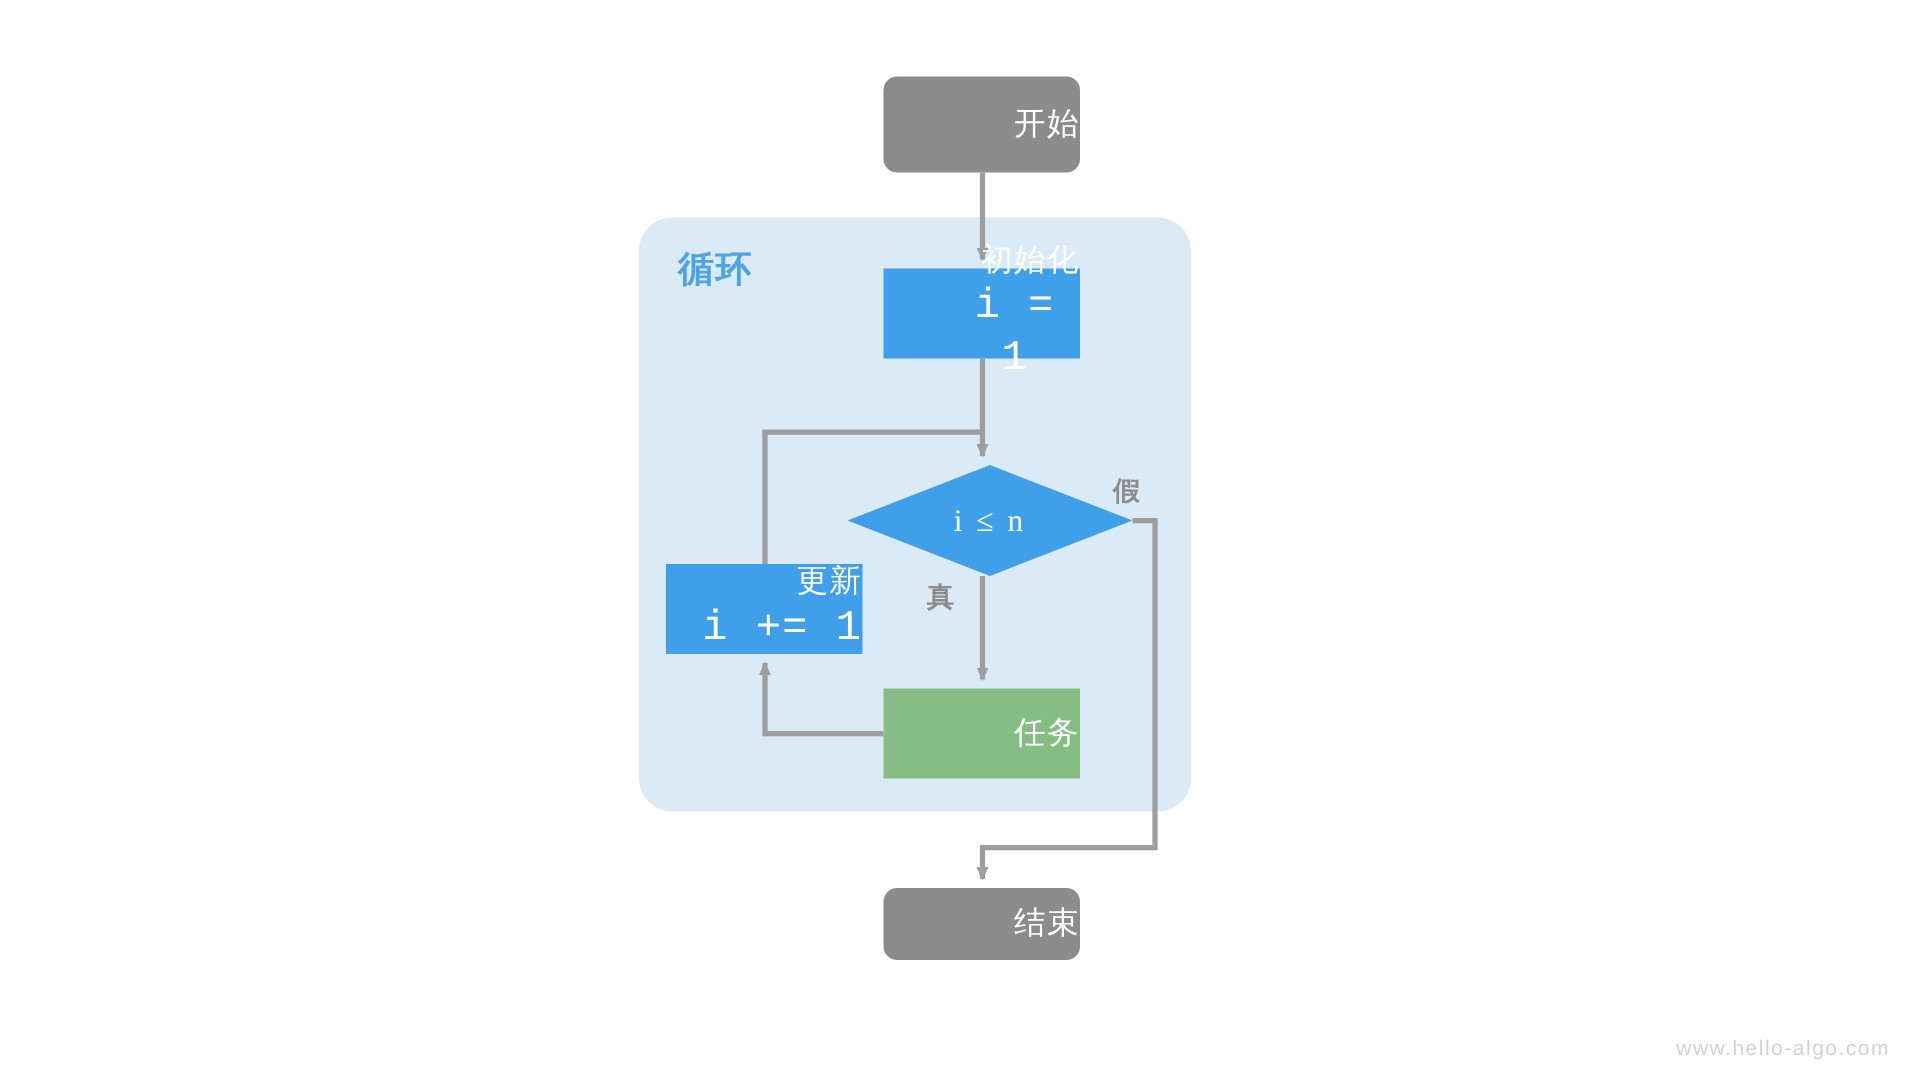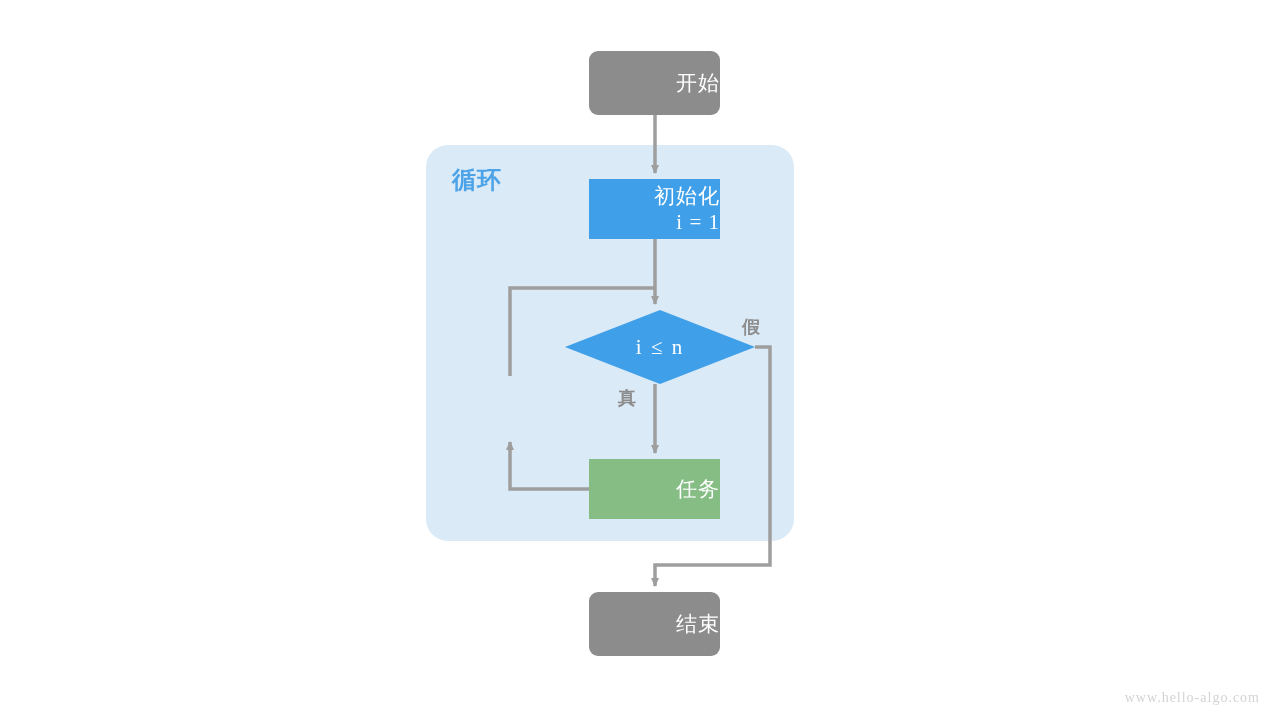--- a/index.html
+++ b/index.html
@@ -58,32 +58,32 @@
     color: #ffffff;
     text-align: center;
     box-sizing: border-box;
   }
   .node .line1 {
     font-size: 21px;
     line-height: 1.25;
     letter-spacing: 1px;
   }
   .node .line2 {
-    font-family: Liberation Serif, serif;
-    font-size: 21px;
+    font-family: Liberation Mono, monospace;
+    font-size: 28px;
     line-height: 1.25;
     letter-spacing: 1px;
   }
 
   .node-start, .node-end {
     background: #8c8c8c;
     border-radius: 9px;
   }
   .node-start { left: 589px; top: 51px; width: 131px; height: 64px; }
-  .node-end   { left: 589px; top: 592px; width: 131px; height: 64px; }
+  .node-end   { left: 589px; top: 592px; width: 131px; height: 48px; }
 
   .node-init {
     background: #3f9fe8;
     left: 589px; top: 179px; width: 131px; height: 60px; padding-left: 44px;
   }
   .node-update {
     background: #3f9fe8;
     left: 444px; top: 376px; width: 131px; height: 60px;
   }
   .node-task {
@@ -127,21 +127,21 @@
   }
   .label-true  { left: 618px; top: 389px; }
   .label-false { left: 742px; top: 318px; }
 
   
   .watermark {
     position: absolute;
     right: 20px;
     bottom: 14px;
     color: #d3d3d3;
-    font-family: Liberation Serif, serif;
+    font-family: Liberation Sans, sans-serif;
     font-size: 14px;
     letter-spacing: 1px;
   }
 </style>
 </head>
 <body>
 
 <div id="canvas">
 
   <div class="loop-container"></div>
@@ -181,20 +181,24 @@
   <div class="node-cond">
     <svg viewBox="0 0 190 74" xmlns="http://www.w3.org/2000/svg">
       <polygon points="95,0 190,37 95,74 0,37" fill="#3f9fe8"></polygon>
     </svg>
     <div class="cond-text">i ≤ n</div>
   </div>
 
   <div class="edge-label label-true">真</div>
   <div class="edge-label label-false">假</div>
 
+  <div class="node node-update">
+    <div class="line1">更新</div>
+    <div class="line2">i += 1</div>
+  </div>
 
   <div class="node node-task">
     <div class="line1">任务</div>
   </div>
 
   <div class="node node-end">
     <div class="line1">结束</div>
   </div>
 
   <div class="watermark">www.hello-algo.com</div>

